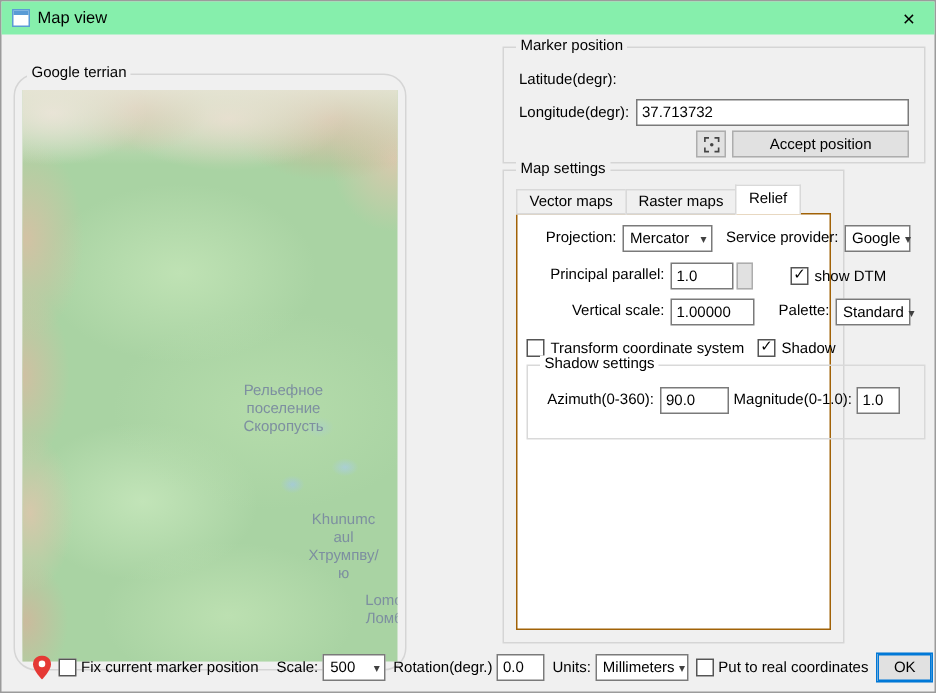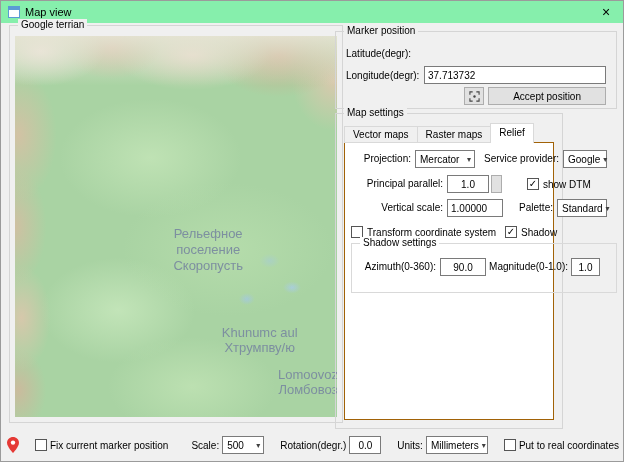--- a/index.html
+++ b/index.html
@@ -34,29 +34,29 @@
       radial-gradient(ellipse 42px 75px at 2% 74%, #d6c8ab 0%, rgba(214,200,171,0) 70%),
       radial-gradient(ellipse 40px 60px at 1% 93%, #cabb9d 0%, rgba(202,187,157,0) 70%),
       radial-gradient(ellipse 130px 85px at 42% 32%, #bfe2b4 0%, rgba(191,226,180,0) 70%),
       radial-gradient(ellipse 150px 95px at 66% 56%, #b5dcab 0%, rgba(181,220,171,0) 70%),
       radial-gradient(ellipse 110px 75px at 32% 72%, #c2e4b8 0%, rgba(194,228,184,0) 70%),
       radial-gradient(ellipse 120px 70px at 55% 92%, #bce0b1 0%, rgba(188,224,177,0) 70%),
       radial-gradient(ellipse 10px 7px at 79% 59%, #9cc3e0 0%, rgba(156,195,224,0) 100%),
       radial-gradient(ellipse 9px 6px at 86% 66%, #a6cbe2 0%, rgba(166,203,226,0) 100%),
       radial-gradient(ellipse 8px 6px at 72% 69%, #a0c6e0 0%, rgba(160,198,224,0) 100%);
   }
-  .map-label { position:absolute; transform:translate(-50%,-50%); color:#7d8fa0; font-size:13px; line-height:1.2; text-align:center; white-space:pre-line; }
+  .map-label { position:absolute; transform:translate(-50%,-50%); color:#7d8fa0; font-size:10px; line-height:1.2; text-align:center; white-space:pre-line;margin-left:24px; }
 
   
   .mrow { position:absolute; left:10px; right:10px; height:18px; display:flex; align-items:center; }
   .mrow .rowlabel { width:78px; flex:none; }
   .mrow .input { flex:1; }
 
   .input { box-sizing:border-box; height:18px; border:1px solid #7a7a7a; background:#fff; font:inherit; padding:0 3px; outline:none; }
-  .input.num { text-align:center; }
+  .input.num { text-align:left; }
 
   .flabel { position:absolute; height:18px; line-height:18px; text-align:right; white-space:nowrap; }
   .ain { position:absolute; }
 
   .select { box-sizing:border-box; height:18px; background:#fff; border:1px solid #7a7a7a; display:inline-flex; align-items:center; justify-content:space-between; padding:0 3px 0 4px; white-space:nowrap; }
   .select .chev { font-size:8px; color:#404040; margin-left:3px; }
   .aselect { position:absolute; }
 
   .cbrow { display:flex; align-items:center; gap:4px; white-space:nowrap; }
   .acb { position:absolute; height:18px; }
@@ -72,42 +72,42 @@
   
   .tabs { position:absolute; left:8px; top:9px; height:20px; display:flex; align-items:flex-end; z-index:2; }
   .tab { box-sizing:border-box; height:17px; line-height:15px; padding:0 8px; background:#f0f0f0; border:1px solid #d9d9d9; margin-right:-1px; }
   .tab.active { height:20px; line-height:18px; background:#fff; border-bottom:none; position:relative; z-index:3; }
   .tab-panel { position:absolute; left:8px; top:28px; right:8px; bottom:8px; background:#fff; border:1px solid #a16207; z-index:1; }
 
   .sgroup { position:absolute; left:6px; top:100px; width:252px; height:48px; border:1px solid #d9d9d9;padding-left:12px; }
   .sgroup .group-label { background:#fff; }
 
   
-  .bottombar { position:absolute; left:6px; right:6px; bottom:5px; height:22px; display:flex; align-items:center; gap:16px; }
+  .bottombar { position:absolute; left:21px; right:6px; bottom:5px; height:22px; display:flex; align-items:center; gap:5px; }
   .bbitem { display:flex; align-items:center; gap:3px; white-space:nowrap; }
   .bbitem.scale { margin-left:7px; }
   .ok { margin-left:auto; }
 </style>
 </head>
 <body>
 
 <div class="dialog">
 
   <div class="titlebar">
     <span style="display:inline-flex;">
       <svg width="12" height="12" viewBox="0 0 12 12">
           <rect x="0.5" y="0.5" width="11" height="11" fill="#fff" stroke="#5a9bd5"></rect>
           <rect x="1" y="1" width="10" height="3" fill="#5a9bd5"></rect>
         </svg>
     </span>
     <span class="title-text">Map view</span>
     <span class="close-btn">×</span>
   </div>
 
-  <div class="group" style="left:8px; top:24px; width:334px; height:398px;">
+  <div class="group" style="left:8px; top:48px; width:262px; height:398px;border-radius:15px;">
     <span class="group-label">Google terrian</span>
     <div class="map">
       <span class="map-label" style="left:60%; top:56%;">Рельефное
 поселение
 Скоропусть</span>
       <span class="map-label" style="left:76%; top:80%;">Khunumc aul
 Хтрумпву/ю</span>
       <span class="map-label" style="left:91%; top:91%;">Lomoovoz
 Ломбовоз</span>
     </div>

